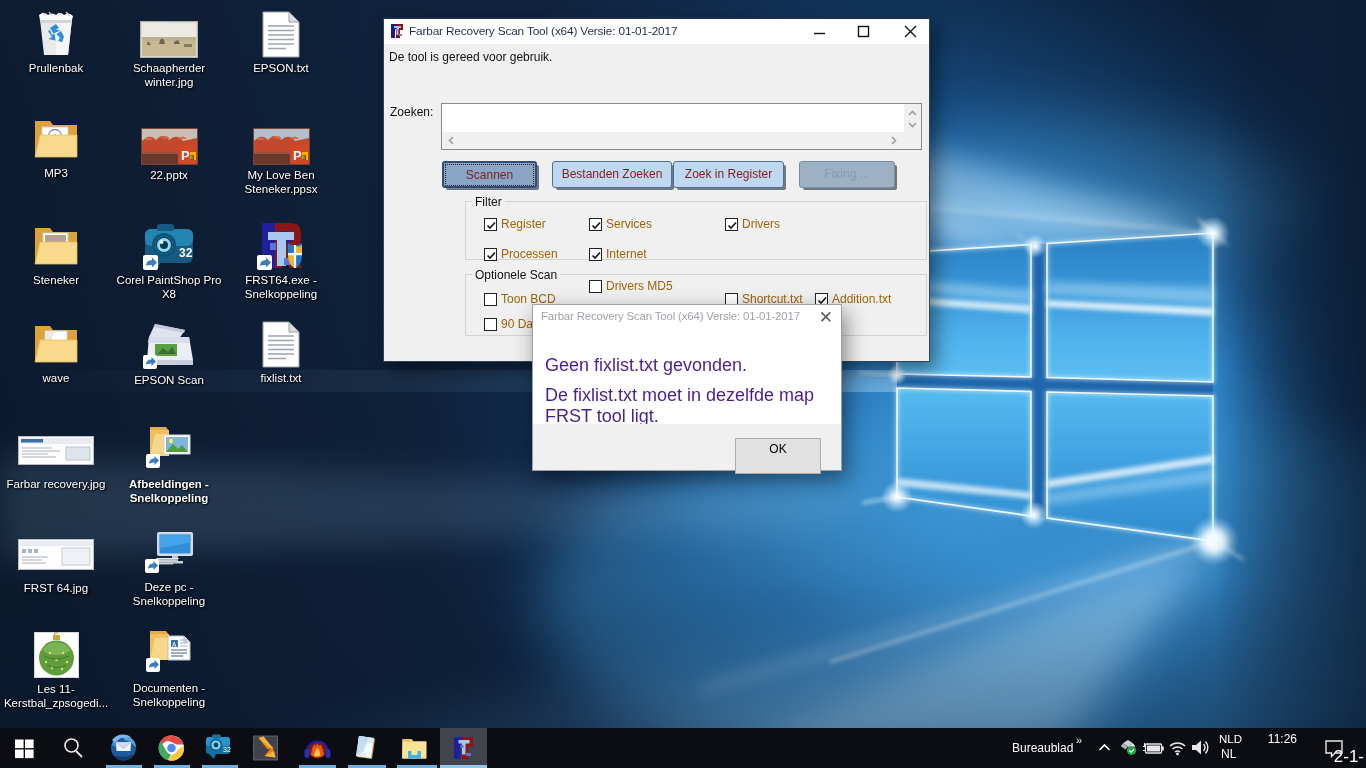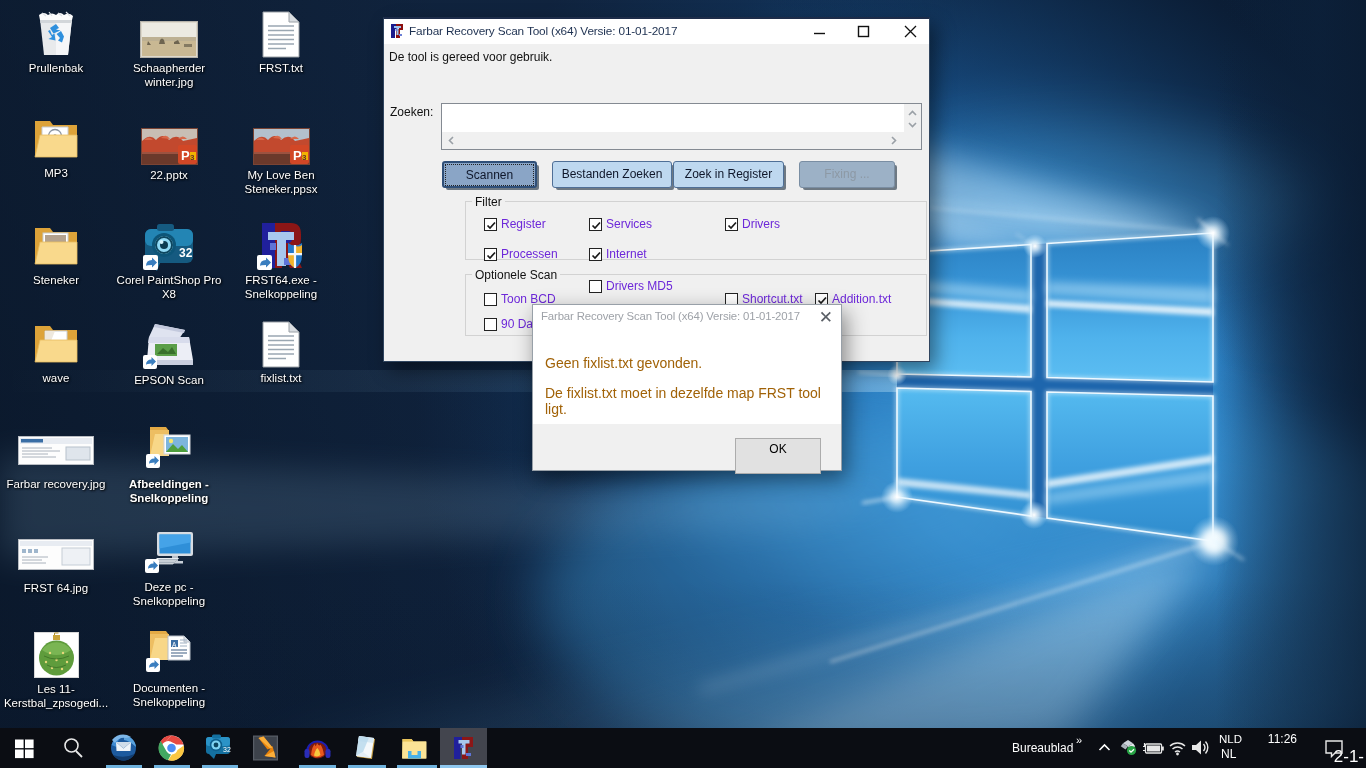--- a/index.html
+++ b/index.html
@@ -10,31 +10,31 @@
 .dicon .ic { height:48px; display:flex; align-items:center; justify-content:center; }
 .dicon .lb { margin-top:4px; font-size:11.5px; line-height:13.5px; color:#fff; text-shadow:1px 1px 2px rgba(0,0,0,.95), 0 0 3px rgba(0,0,0,.7); }
 
 #win { position:absolute; left:383px; top:17px; width:547px; height:345px; background:#f0f0f0; border:1px solid #30455f; border-top:2px solid #1d2c49; box-shadow:6px 8px 18px rgba(0,0,0,.45); }
 #titlebar { position:absolute; left:0; top:0; width:100%; height:25px; background:#fff; }
 #titlebar .ttext { position:absolute; left:25px; top:5px; font-size:11.8px; color:#1d3050; letter-spacing:-0.15px; }
 .caption { position:absolute; top:0; height:25px; width:30px; }
 #win .stat { position:absolute; left:5px; top:31px; font-size:12px; color:#111; }
 .lbl { position:absolute; font-size:12px; color:#111; }
 #searchbox { position:absolute; left:57px; top:84px; width:481px; height:47px; background:#fff; border:1px solid #848a92; }
-.btn { position:absolute; top:142px; height:27px; font-size:12px; color:#0f172a; background:#bed8ef; border:1px solid #4f6f96; border-radius:3px; text-align:center; line-height:24px; box-shadow:3px 3px 0 -1px #6e7983; }
+.btn { position:absolute; top:142px; height:27px; font-size:12px; color:#7f1d1d; background:#bed8ef; border:1px solid #4f6f96; border-radius:3px; text-align:center; line-height:24px; box-shadow:3px 3px 0 -1px #6e7983; }
 .grp { position:absolute; border:1px solid #d2d2d2; }
 .grp .gt { position:absolute; left:6px; top:-7px; background:#f0f0f0; padding:0 3px; font-size:12px; color:#111; }
-.cb { position:absolute; font-size:12px; color:#6d28d9; display:flex; align-items:center; }
+.cb { position:absolute; font-size:12px; color:#a16207; display:flex; align-items:center; }
 .cb .bx { width:13px; height:13px; border:1px solid #222; background:#fff; margin-right:4px; position:relative; flex:none; }
 .cb .bx svg { position:absolute; left:0; top:0; }
 
 #modal { position:absolute; left:532px; top:304px; width:310px; height:167px; background:#fff; border:1px solid #98a0a8; box-shadow:4px 8px 20px rgba(0,0,0,.45); }
 #modal .mtitle { position:absolute; left:8px; top:5px; font-size:11.4px; color:#9ea2a8; letter-spacing:-0.15px; }
 #modal .mx { position:absolute; right:8px; top:2px; color:#5a5f66; font-size:17px; font-weight:300; }
-#modal .mtext { position:absolute; font-size:14px; color:#a16207; }
+#modal .mtext { position:absolute; font-size:18px; color:#4c1d95; }
 #modal .mfoot { position:absolute; left:0; bottom:0; width:100%; height:46px; background:#f0f0f0; }
 #okbtn { position:absolute; left:202px; top:14px; width:86px; height:36px; background:#e1e1e1; border:1px solid #acacac; font-size:12px; text-align:center; line-height:20px; }
 
 #taskbar { position:absolute; left:0; top:728px; width:1366px; height:40px; background:#0b0d13; }
 .tic { position:absolute; top:0; height:40px; display:flex; align-items:center; justify-content:center; }
 .uline { position:absolute; top:37px; height:3px; background:#6fb2dd; }
 .tray { position:absolute; color:#fff; }
 </style>
 </head>
 <body>
@@ -217,21 +217,21 @@
     <div class="dicon" style="left:221px; top:10px;">
       <div class="ic">
           <svg width="38" height="47" viewBox="0 0 38 47">
         <path d="M1 1 L27 1 L37 11 L37 46 L1 46 Z" fill="#fff" stroke="#9aa0a6"></path>
         <path d="M27 1 L27 11 L37 11 Z" fill="#d9dde1" stroke="#9aa0a6"></path>
         <g stroke="#9aa7b2" stroke-width="1.6">
           <path d="M6 15 h26 M6 19.5 h26 M6 24 h26 M6 28.5 h26 M6 33 h26 M6 37.5 h18"></path>
         </g>
       </svg>
         </div>
-      <div class="lb">FRST.txt</div>
+      <div class="lb">EPSON.txt</div>
     </div>
     <div class="dicon" style="left:-4px; top:115px;">
       <div class="ic">
           <svg width="46" height="46" viewBox="0 0 46 46">
         <path d="M2 5 h15 l3 4 h24 v31 h-42 z" fill="#dda339"></path>
         <path d="M9 11 h26 v24 h-26 z" fill="#fff" stroke="#c8cdd2"></path>
         <circle cx="22" cy="20" r="6.5" fill="none" stroke="#8a94a0" stroke-width="1.3"></circle>
         <circle cx="22" cy="20" r="1.8" fill="#8a94a0"></circle>
         <path d="M2 41 L7 19 h37 L44 41 Z" fill="#f9d98c"></path>
         <path d="M2 41 L7 19 h37 L44 41 Z" fill="none" stroke="#e8bc5f" stroke-width="0.8"></path>

